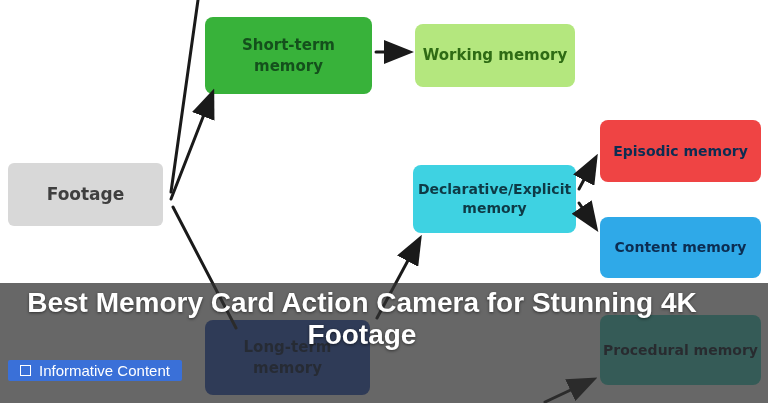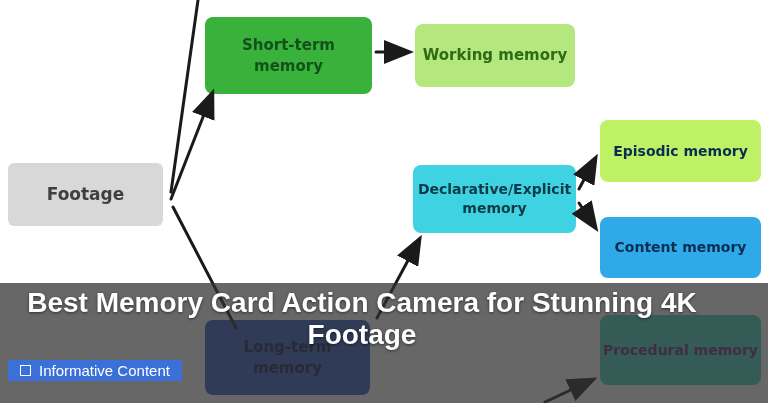--- a/index.html
+++ b/index.html
@@ -20,21 +20,21 @@
     line-height:1.35;
     z-index:1;
   }
   .node-memory     {left:8px;  top:163px;width:155px;height:63px;font-size:17px;color:#3f3f3f;border-radius:6px;}
   .node-short-term {left:205px;top:17px; width:167px;height:77px;font-size:15px;color:#14501c;padding:0 18px;box-sizing:border-box;}
   .node-working    {left:415px;top:24px; width:160px;height:63px;font-size:15px;color:#2e6b14;}
   .node-declarative{left:413px;top:165px;width:163px;height:68px;font-size:14px;color:#0e3a46;padding:11px 6px;box-sizing:border-box;}
   .node-episodic   {left:600px;top:120px;width:161px;height:62px;font-size:14px;color:#0c2d52;}
   .node-semantic   {left:600px;top:217px;width:161px;height:61px;font-size:14px;color:#0c2d52;}
   .node-long-term  {left:205px;top:320px;width:165px;height:75px;font-size:15px;color:#07173a;padding:0 20px;box-sizing:border-box;}
-  .node-procedural {left:600px;top:315px;width:161px;height:70px;font-size:14px;color:#701a75;}
+  .node-procedural {left:600px;top:315px;width:161px;height:70px;font-size:14px;color:#0f172a;}
   
   #arrows{position:absolute;left:0;top:0;z-index:2;pointer-events:none;}
   #arrows line{stroke:#1a1a1a;stroke-width:3;stroke-linecap:round;}
   
   .banner{
     position:absolute;left:0;top:283px;width:768px;height:120px;
     background:rgba(50,50,50,0.74);
     z-index:5;
     display:flex;flex-direction:column;align-items:flex-start;
     padding-top:4px;box-sizing:border-box;
@@ -67,21 +67,21 @@
 <div id="stage">
 
   <div class="node node-memory" style="background: rgb(216, 216, 216);">Footage</div>
 
   <div class="node node-short-term" style="background: rgb(56, 178, 58);">Short-term memory</div>
 
   <div class="node node-working" style="background: rgb(180, 231, 126);">Working memory</div>
 
   <div class="node node-declarative" style="background: rgb(62, 210, 226);">Declarative/Explicit memory</div>
 
-  <div class="node node-episodic" style="background: #bef264;">Episodic memory</div>
+  <div class="node node-episodic" style="background: #ef4444;">Episodic memory</div>
 
   <div class="node node-semantic" style="background: rgb(47, 169, 232);">Content memory</div>
 
   <div class="node node-long-term" style="background: rgb(42, 85, 192);">Long-term memory</div>
 
   <div class="node node-procedural" style="background: rgb(63, 208, 192);">Procedural memory</div>
 
   <svg id="arrows" width="768" height="403" viewBox="0 0 768 403">
     <defs>
       <marker id="ah" markerWidth="10" markerHeight="8" refX="8" refY="4" orient="auto">

